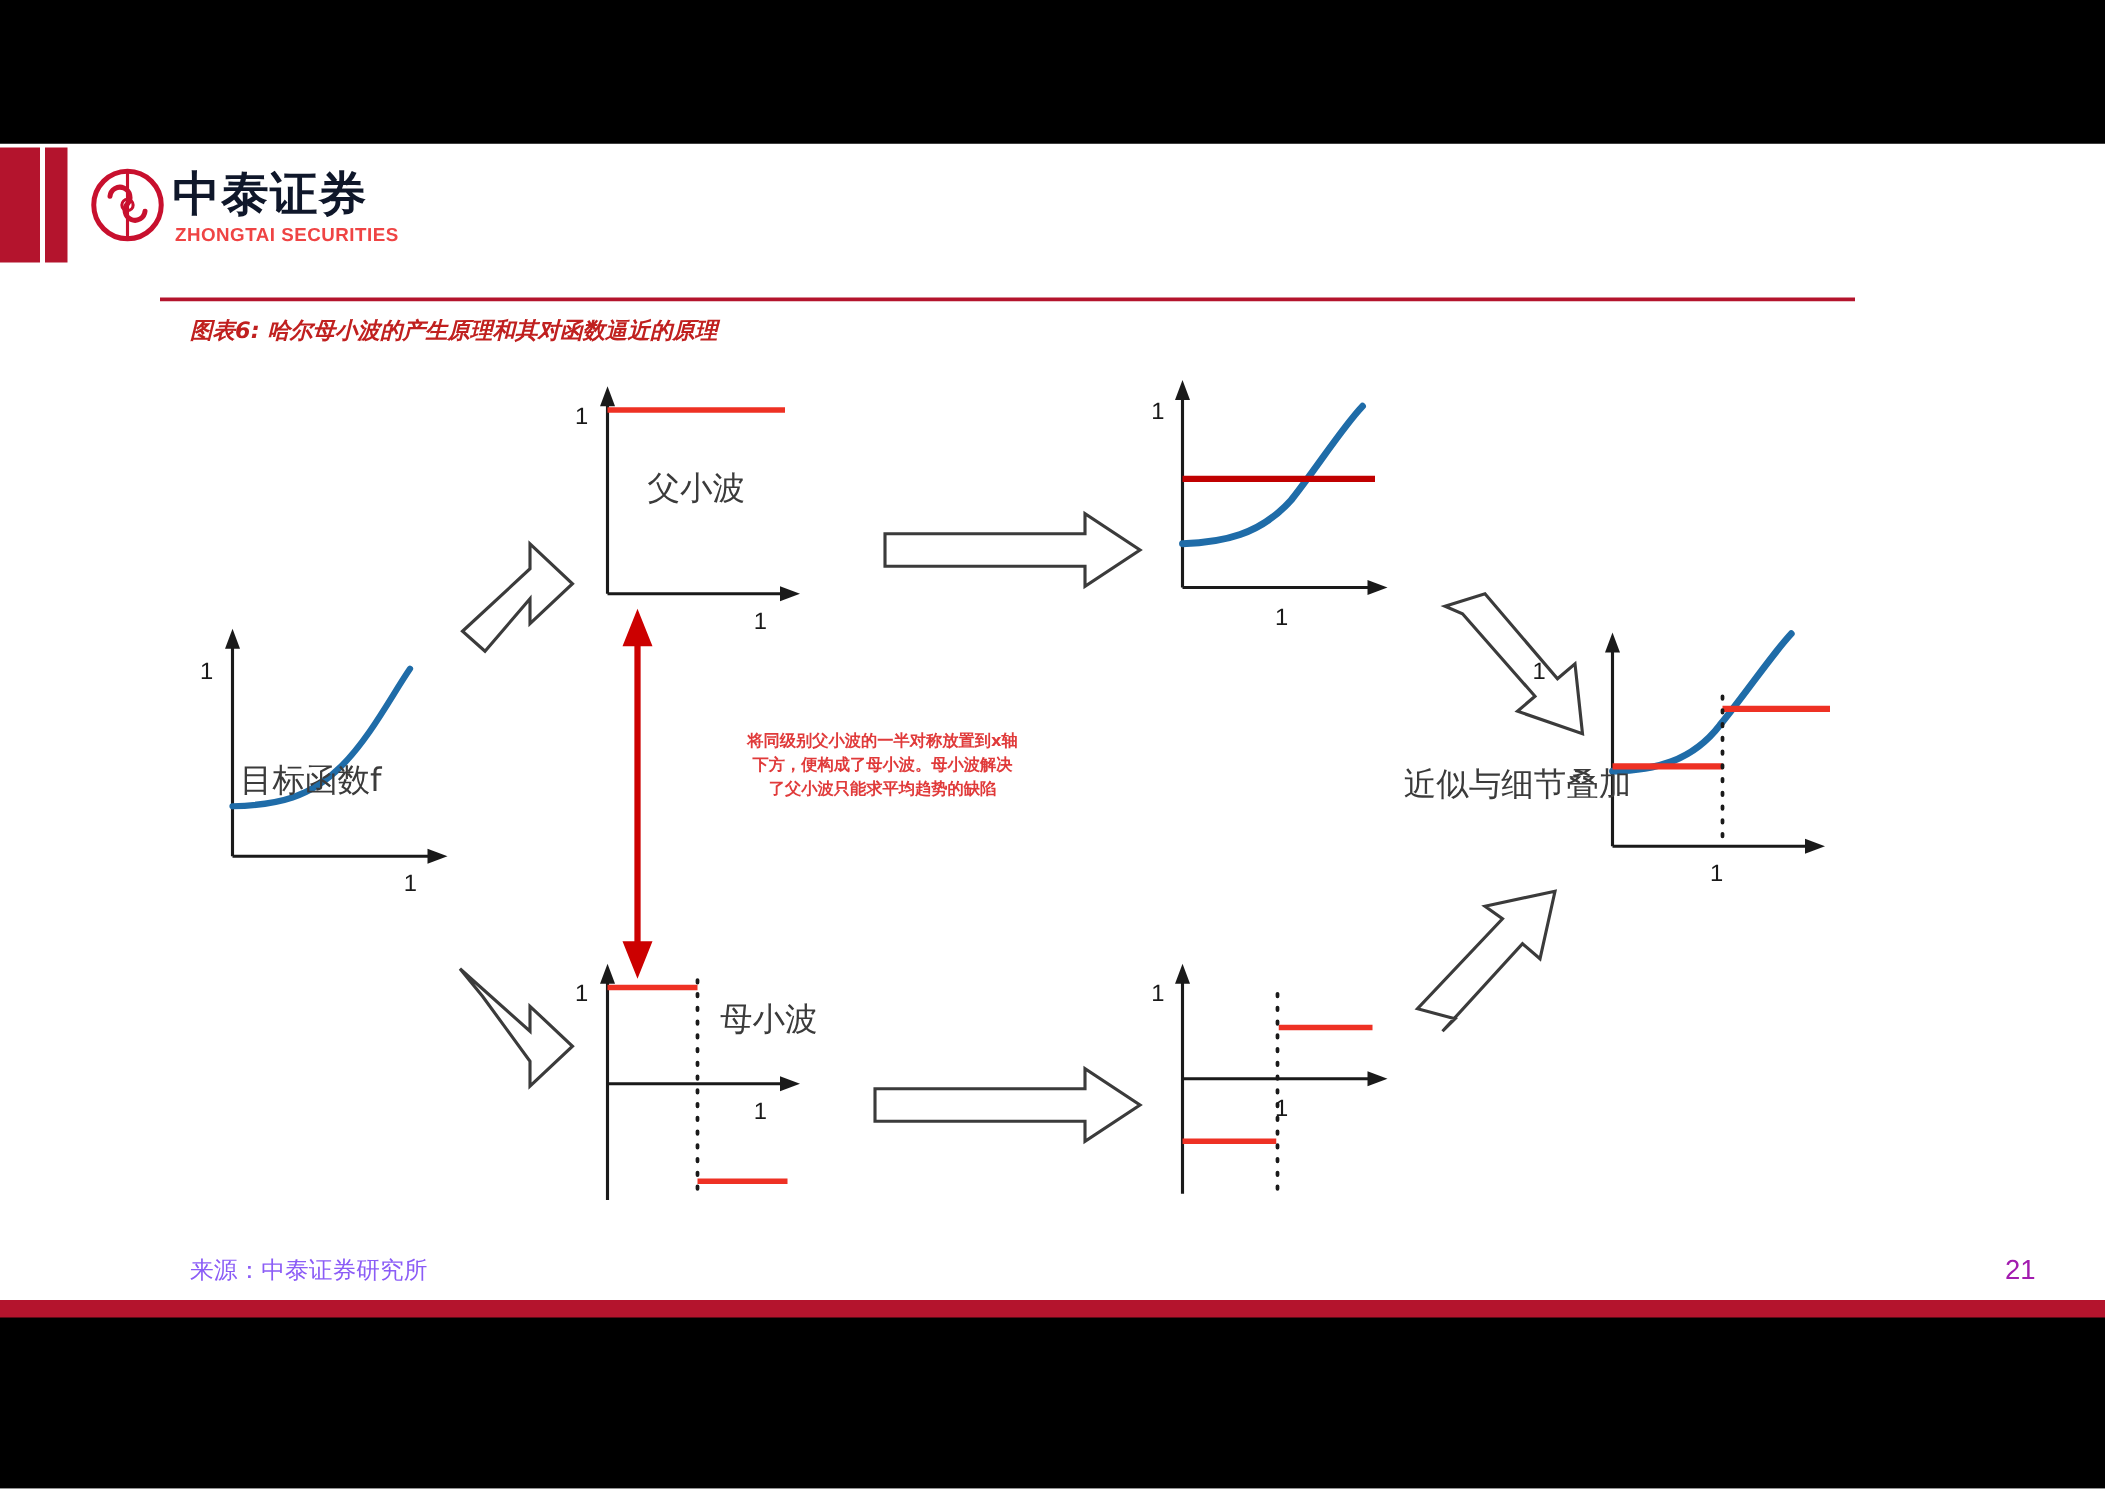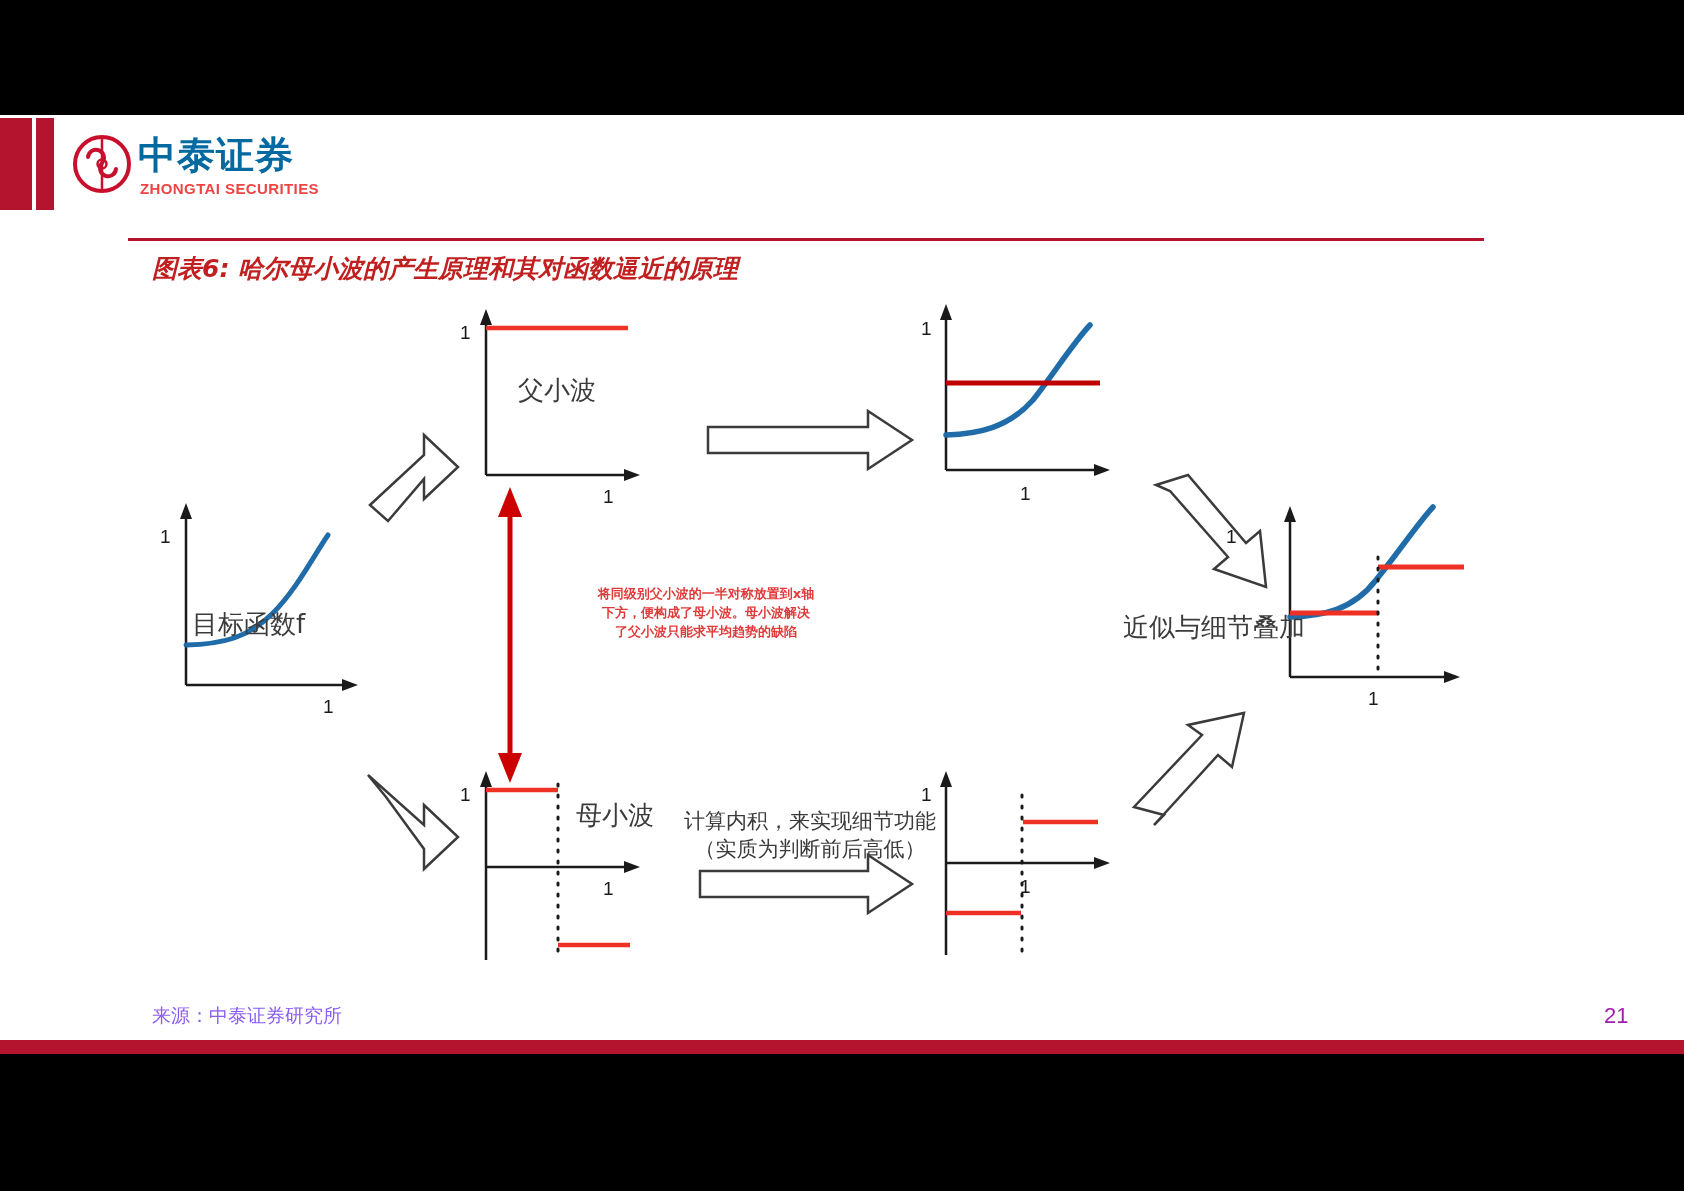--- a/index.html
+++ b/index.html
@@ -60,21 +60,21 @@
     position: absolute;
     left: 0; top: 6px;
     width: 60px; height: 60px;
   }
   .logo-cn {
     position: absolute;
     left: 66px; top: 2px;
     font-family: "DejaVu Sans", sans-serif;
     font-size: 38px;
     font-weight: bold;
-    color: #0369a1;
+    color: #0f172a;
     letter-spacing: 1px;
     white-space: nowrap;
   }
   .logo-en {
     position: absolute;
     left: 68px; top: 52px;
     font-family: "Liberation Sans", sans-serif;
     font-size: 15px;
     font-weight: bold;
     color: #ef4444;
@@ -100,21 +100,21 @@
     left: 128px; top: 238px;
     width: 1356px; height: 3px;
     background: #b4142d;
   }
 
   
   .subtitle {
     position: absolute;
     left: 152px; top: 252px;
     font-family: "DejaVu Sans", sans-serif;
-    font-size: 25px;
+    font-size: 18px;
     font-style: italic;
     font-weight: bold;
     color: #c0201f;
     white-space: nowrap;
   }
 
   
   .figure {
     position: absolute;
     left: 128px; top: 295px;
@@ -287,22 +287,20 @@
       <text x="1240" y="410" font-family="Liberation Sans, sans-serif" font-size="19" fill="#1a1a1a">1</text>
     </svg>
 
     <div class="lbl lbl-big" style="left:64px; top:312px;">目标函数f</div>
 
     <div class="lbl lbl-big" style="left:390px; top:78px;">父小波</div>
 
     <div class="lbl lbl-big" style="left:448px; top:503px;">母小波</div>
 
 
-    <div class="lbl lbl-note" style="left:548px; top:512px; width:268px; white-space:pre-line;">计算内积，来实现细节功能
-（实质为判断前后高低）</div>
 
     <div class="lbl lbl-red" style="left:403px; top:290px; width:350px;">将同级别父小波的一半对称放置到x轴
 下方，便构成了母小波。母小波解决
 了父小波只能求平均趋势的缺陷</div>
 
     <div class="lbl lbl-big" style="left:995px; top:315px;">近似与细节叠加</div>
   </div>
 
   <div class="source">来源：中泰证券研究所</div>
   <div class="pageno">21</div>

